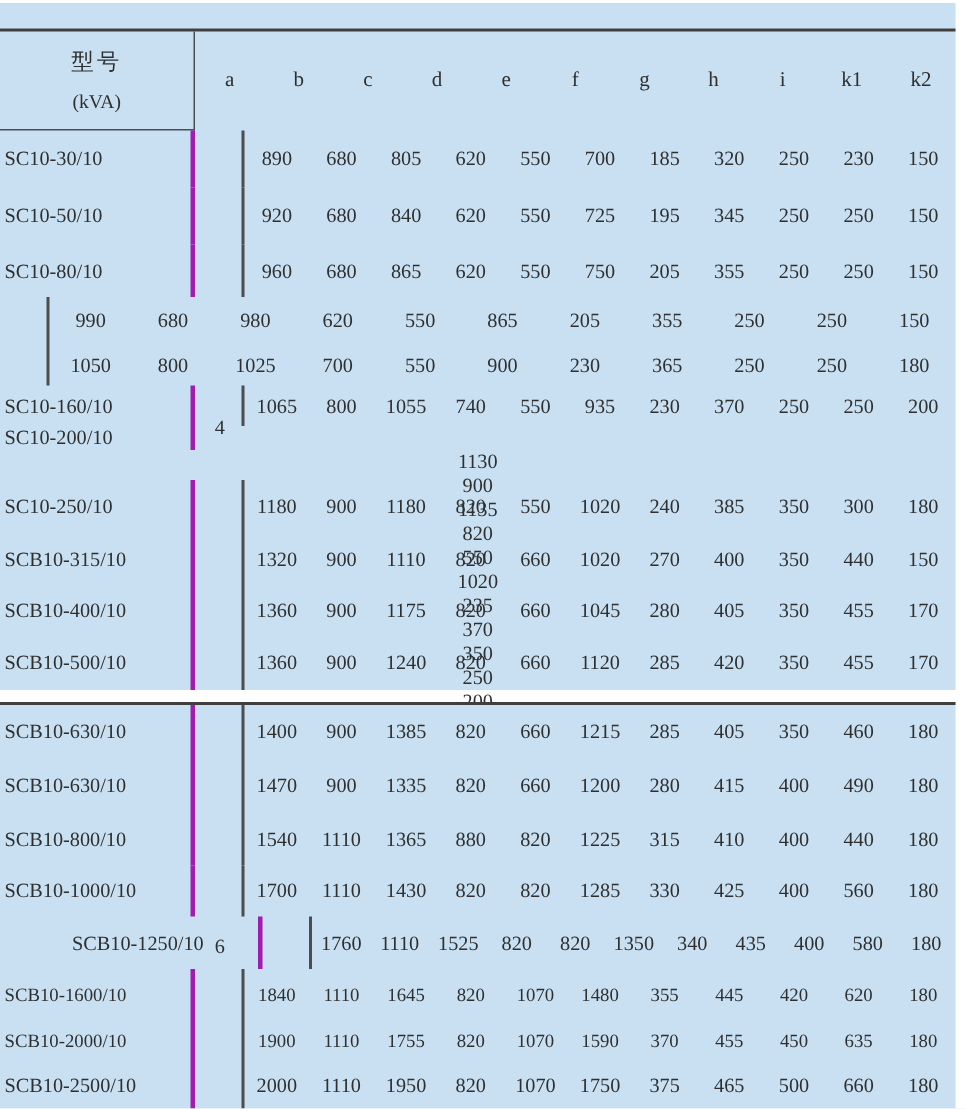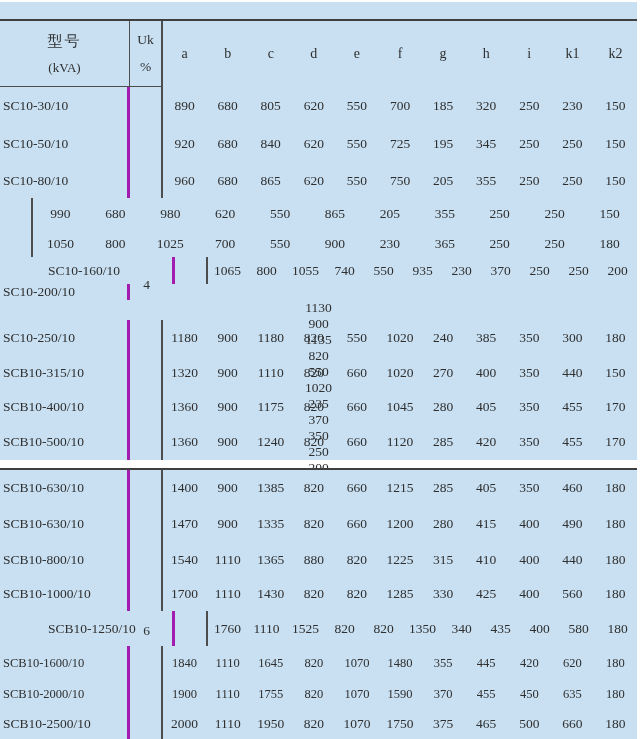--- a/index.html
+++ b/index.html
@@ -41,24 +41,20 @@
   <div class="content">
 
     <div class="top-strip"></div>
 
     <section class="tbl" id="section-1">
       <div class="hdr-row">
         <div class="model-col hdr-model">
           <div class="l1">型号</div>
           <div class="l2">(kVA)</div>
         </div>
-        <div class="uk-col hdr-uk">
-          <div>Uk</div>
-          <div>%</div>
-        </div>
         <div class="dims-hdr" id="dims-hdr">
             <div class="dim">a</div>
             <div class="dim">b</div>
             <div class="dim">c</div>
             <div class="dim">d</div>
             <div class="dim">e</div>
             <div class="dim">f</div>
             <div class="dim">g</div>
             <div class="dim">h</div>
             <div class="dim">i</div>
@@ -134,21 +130,21 @@
             <div class="val">1025</div>
             <div class="val">700</div>
             <div class="val">550</div>
             <div class="val">900</div>
             <div class="val">230</div>
             <div class="val">365</div>
             <div class="val">250</div>
             <div class="val">250</div>
             <div class="val">180</div>
           </div>
-          <div class="row" style="height: 27px; margin-left: 45px;">
+          <div class="row" style="height: 27px;">
             <div class="label">SC10-160/10</div>
             <div class="ukcell"></div>
             <div class="val">1065</div>
             <div class="val">800</div>
             <div class="val">1055</div>
             <div class="val">740</div>
             <div class="val">550</div>
             <div class="val">935</div>
             <div class="val">230</div>
             <div class="val">370</div>

